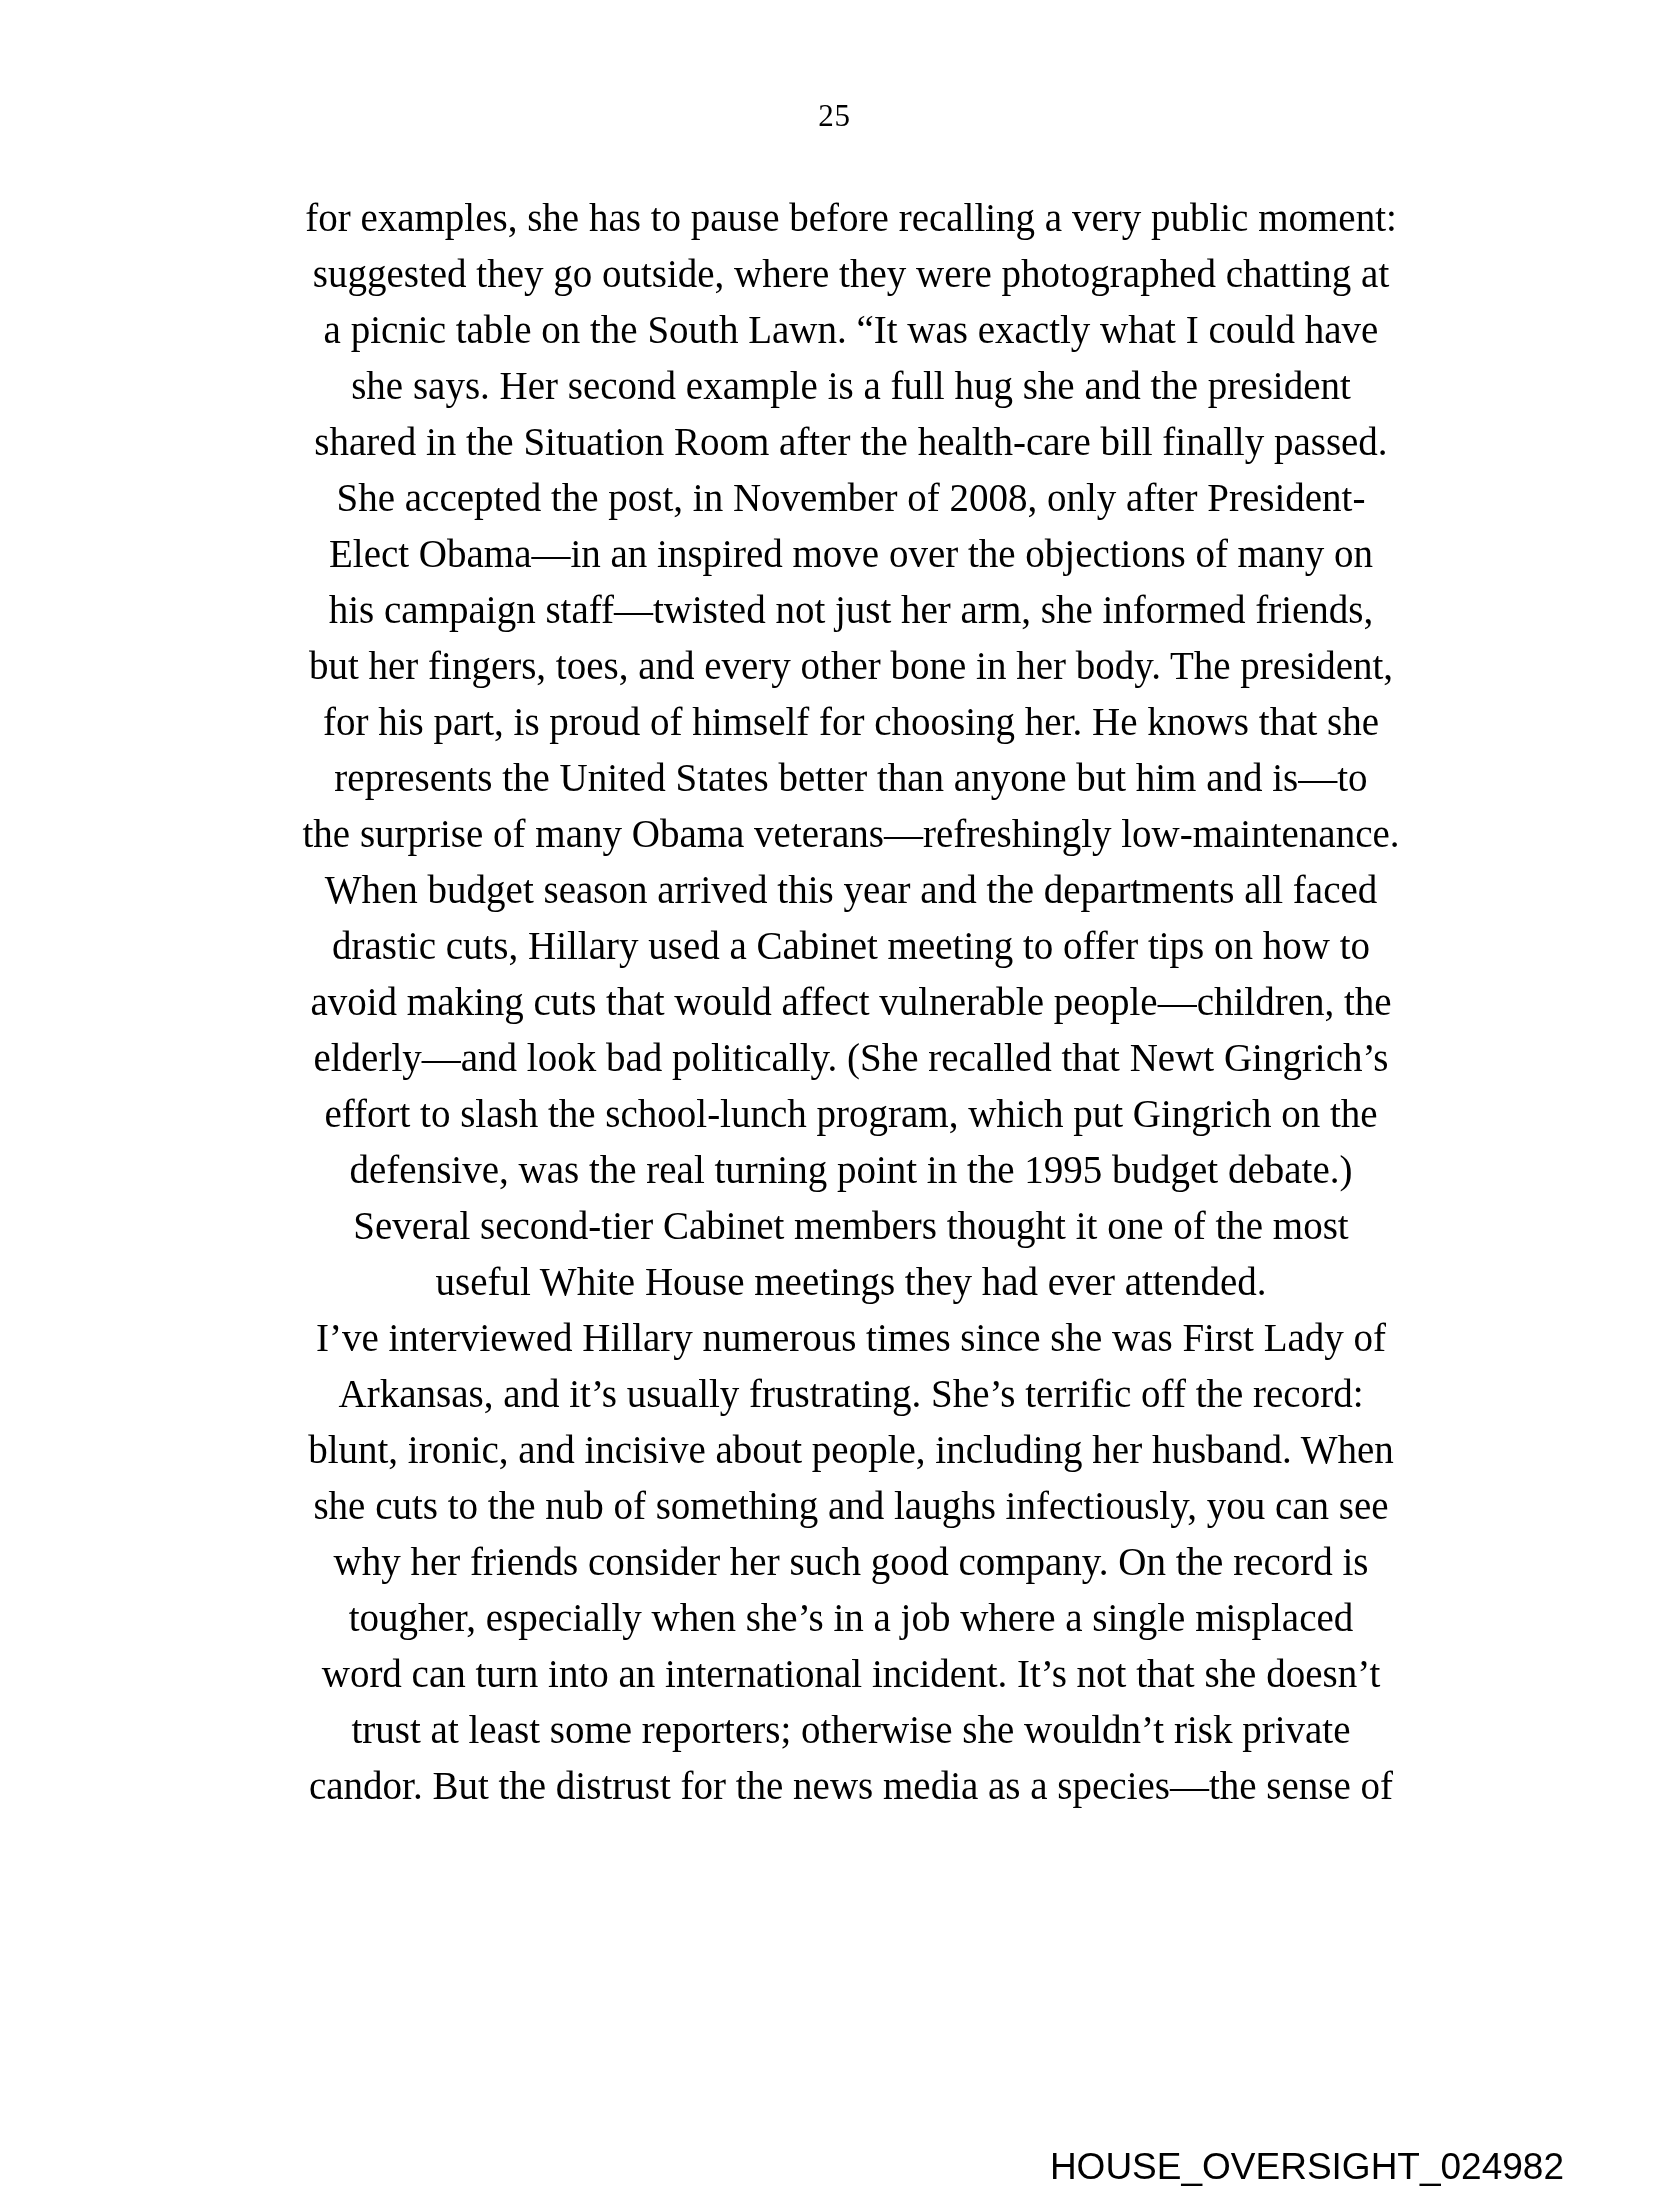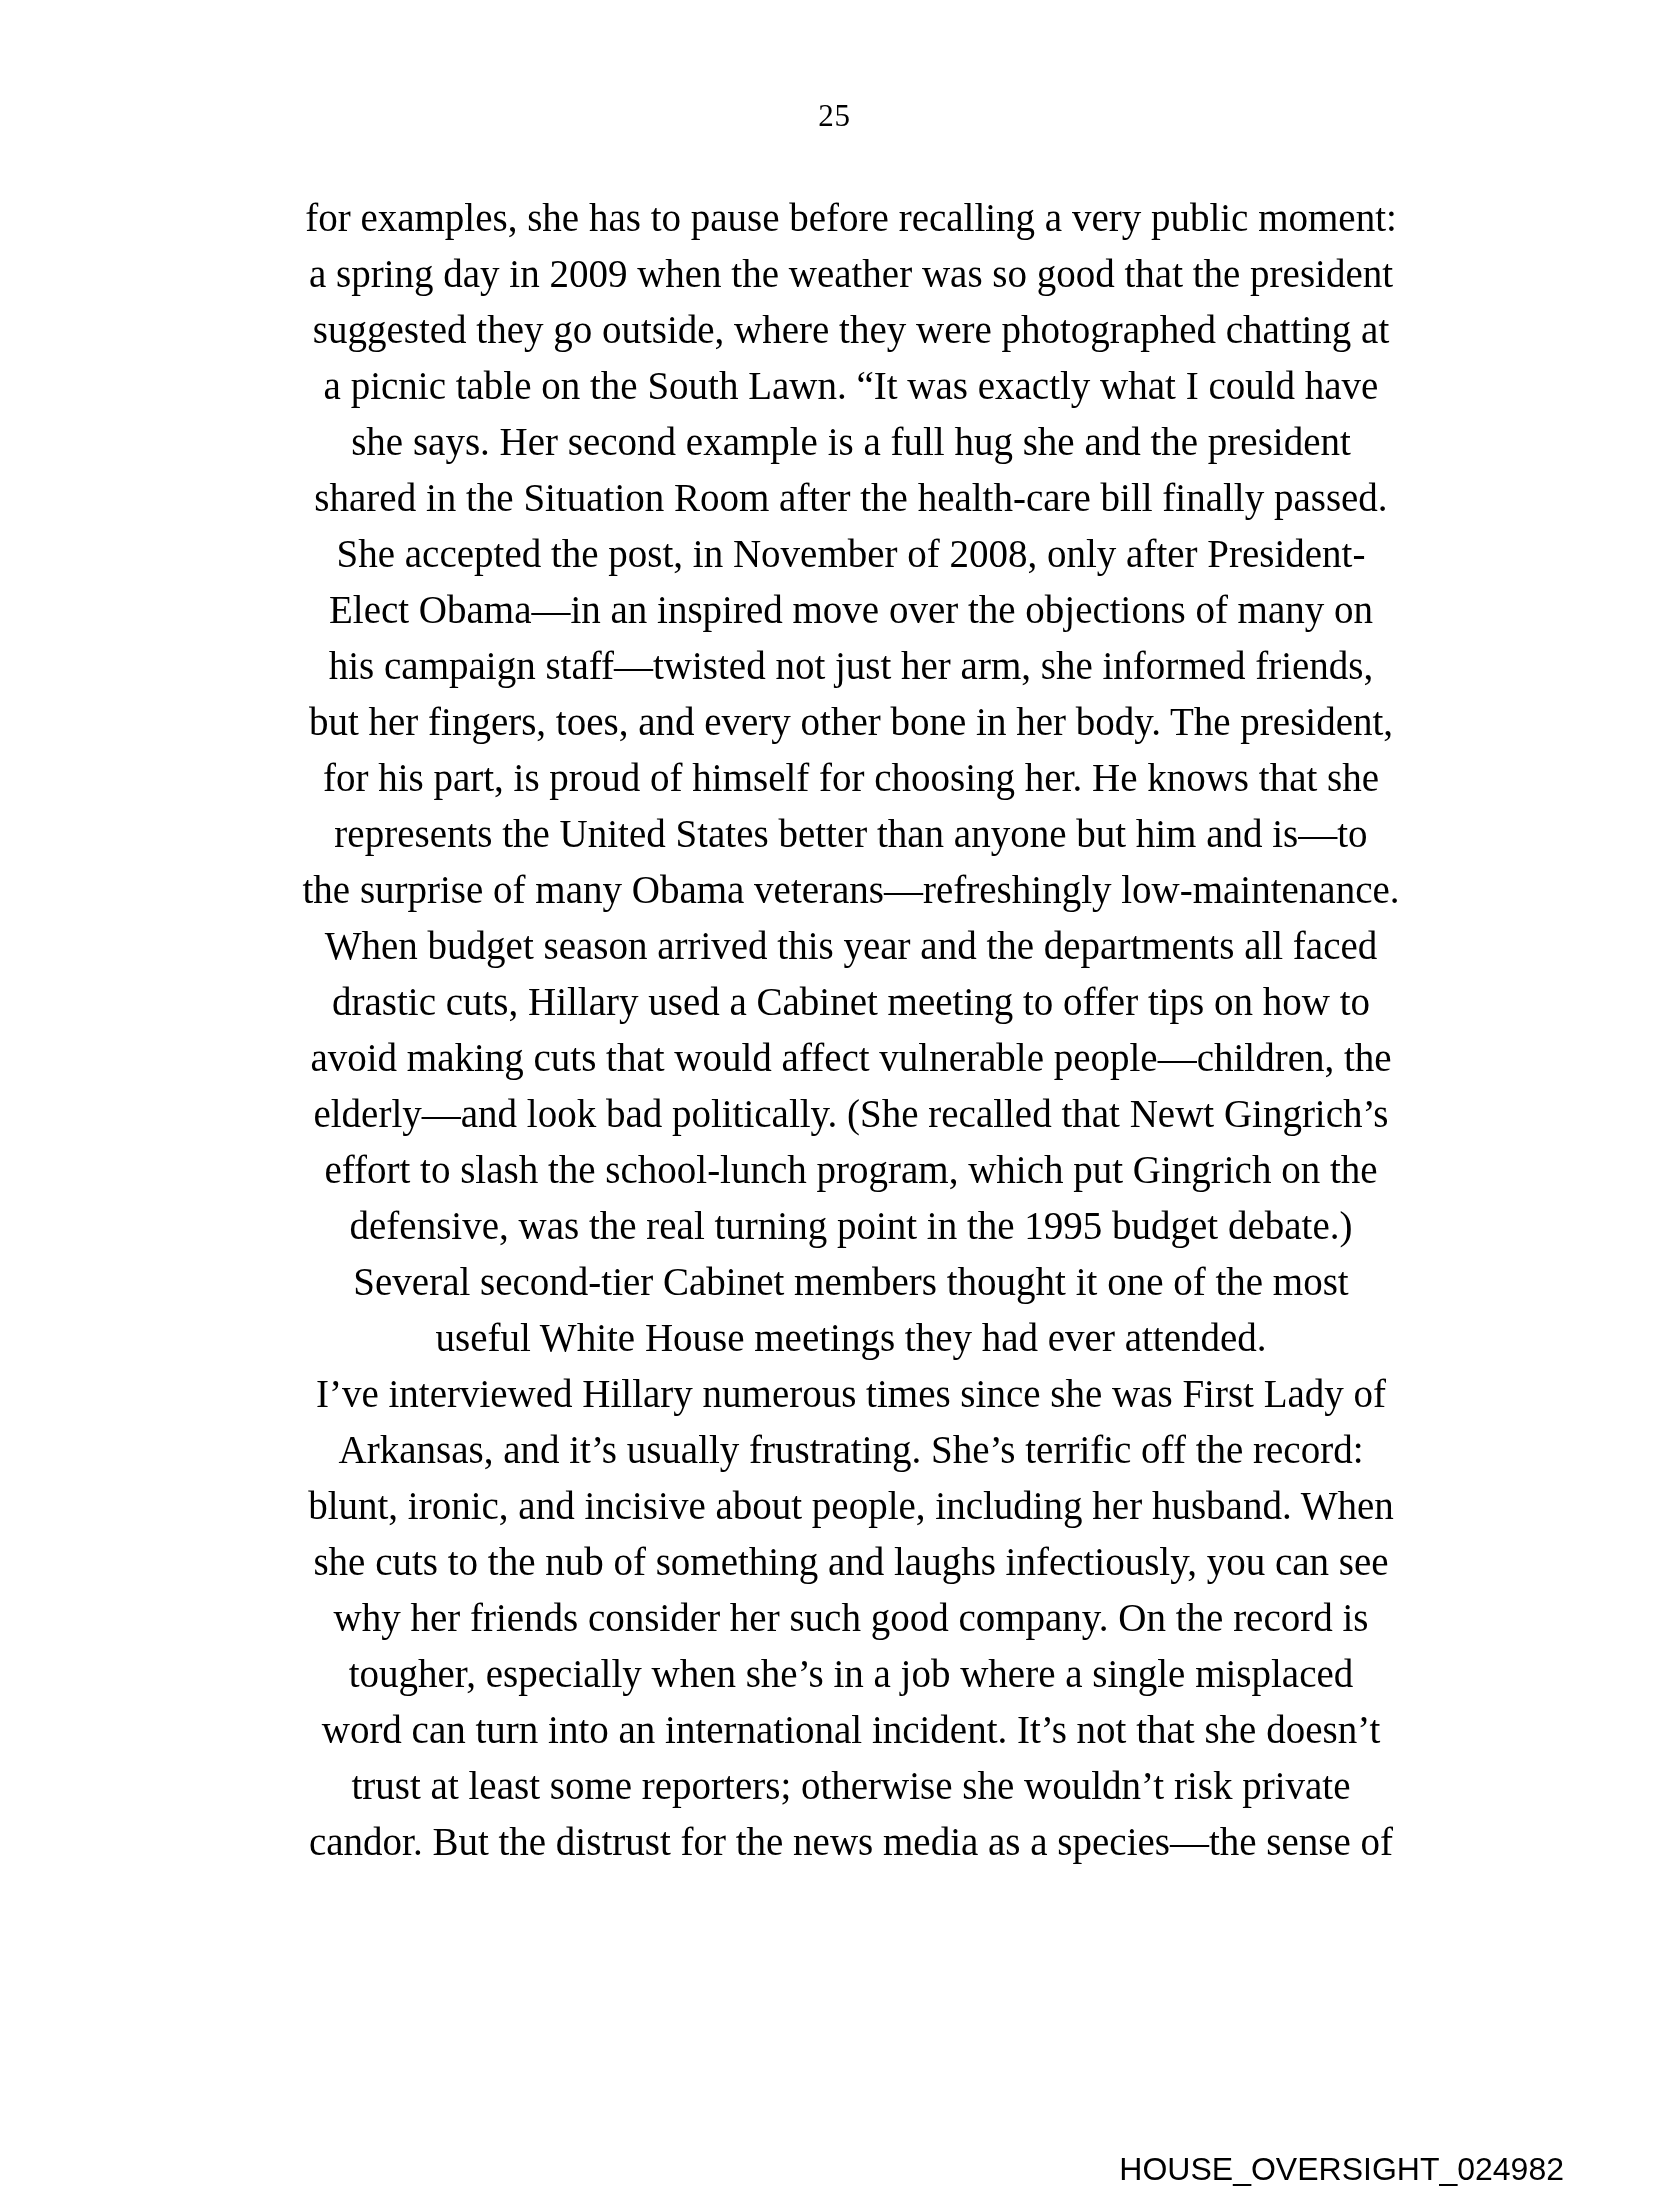--- a/index.html
+++ b/index.html
@@ -36,34 +36,33 @@
     text-align: center;
   }
   .line {
     white-space: nowrap;
   }
   .bates-footer {
     position: absolute;
     right: 105px;
     bottom: 17px;
     font-family: "Liberation Sans", sans-serif;
-    font-size: 32px;
+    font-size: 37px;
     color: #000000;
   }
 </style>
 </head>
 <body>
 
 <div class="page">
 
   <div class="page-number">25</div>
 
   <div class="body-text">
     <div class="line">for examples, she has to pause before recalling a very public moment:</div>
-    <div class="line">a spring day in 2009 when the weather was so good that the president</div>
     <div class="line">suggested they go outside, where they were photographed chatting at</div>
     <div class="line">a picnic table on the South Lawn. “It was exactly what I could have</div>
     <div class="line">she says. Her second example is a full hug she and the president</div>
     <div class="line">shared in the Situation Room after the health-care bill finally passed.</div>
     <div class="line">She accepted the post, in November of 2008, only after President-</div>
     <div class="line">Elect Obama—in an inspired move over the objections of many on</div>
     <div class="line">his campaign staff—twisted not just her arm, she informed friends,</div>
     <div class="line">but her fingers, toes, and every other bone in her body. The president,</div>
     <div class="line">for his part, is proud of himself for choosing her. He knows that she</div>
     <div class="line">represents the United States better than anyone but him and is—to</div>

